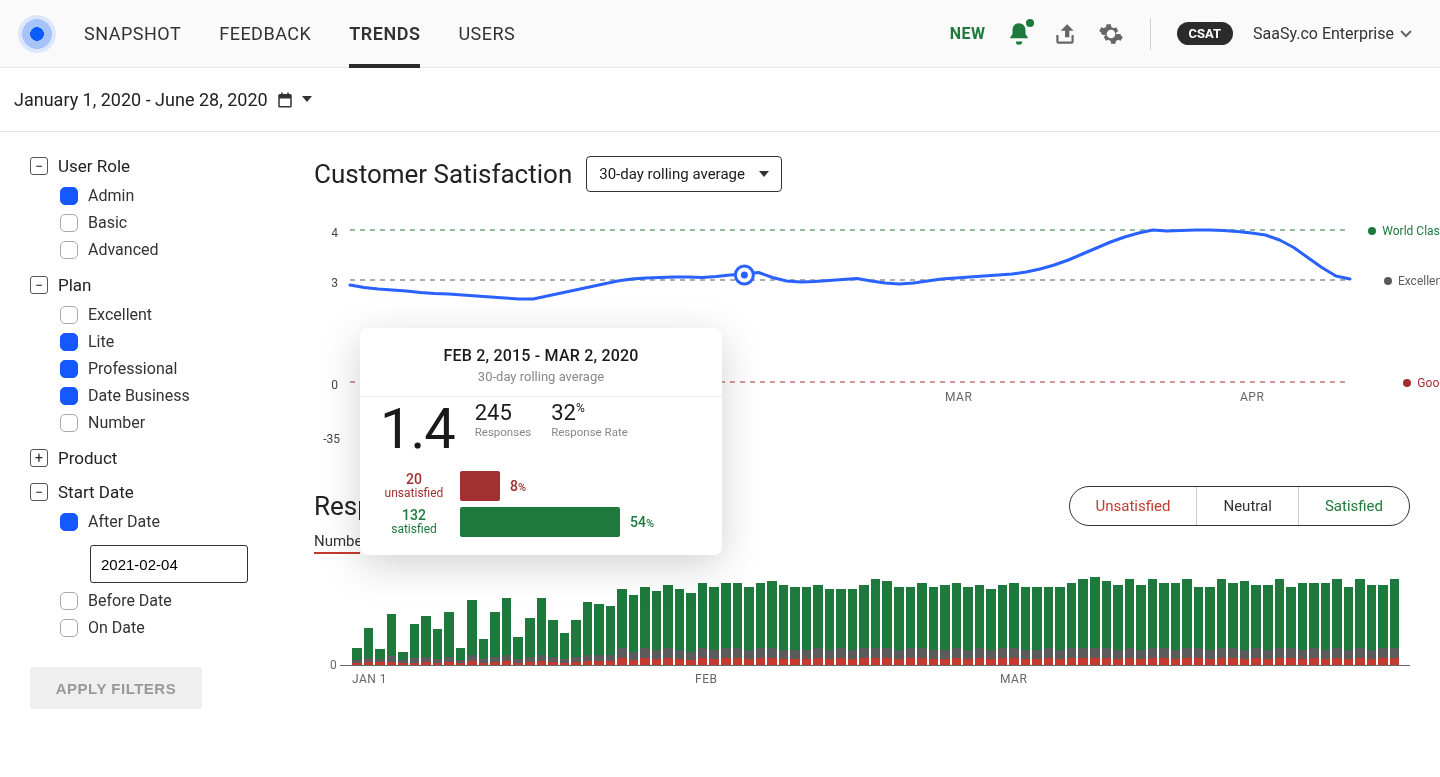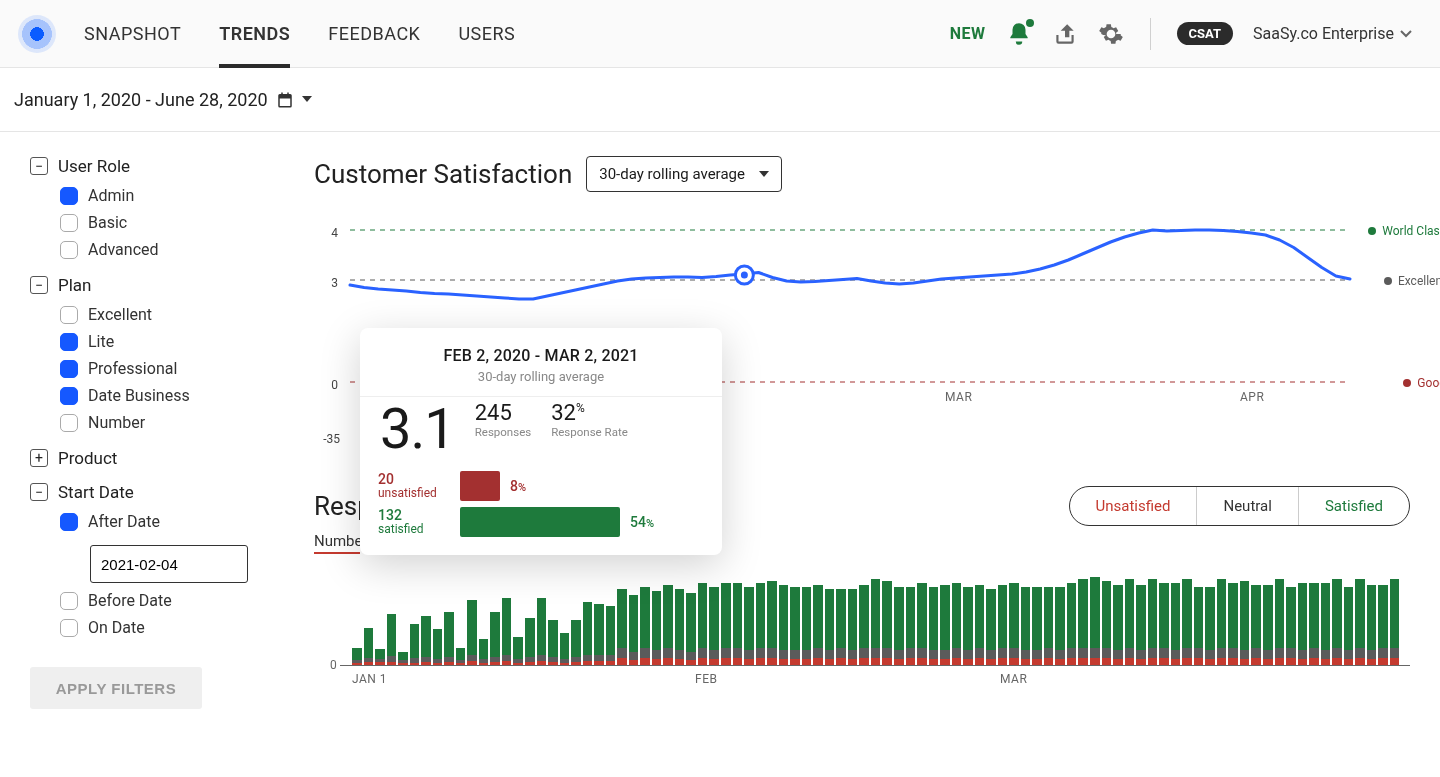--- a/index.html
+++ b/index.html
@@ -60,21 +60,21 @@
   .tooltip .tt-top { padding:18px 20px 12px 20px; text-align:center; border-bottom:1px solid #eee; }
   .tt-dates { font-size:16px; font-weight:500; letter-spacing:0.2px; }
   .tt-sub { font-size:13px; color:#888; margin-top:4px; }
   .tt-mid { display:flex; align-items:flex-start; padding:4px 20px 12px 20px; gap:20px; }
   .tt-score { font-size:56px; font-weight:400; line-height:1; letter-spacing:-1px; }
   .tt-metric { display:flex; flex-direction:column; }
   .tt-big { font-size:22px; line-height:1.1; }
   .tt-small { font-size:11.5px; color:#888; }
   .tt-rows { padding:2px 18px 18px 18px; display:flex; flex-direction:column; gap:6px; }
   .tt-row { display:flex; align-items:center; gap:10px; }
-  .tt-row .lab { width:72px; text-align:left; font-size:12px; line-height:1.1; }
+  .tt-row .lab { width:72px; text-align:center; font-size:12px; line-height:1.1; }
   .tt-row .lab .n { font-size:14px; font-weight:500; display:block; }
   .tt-row .bar { height:30px; border-radius:2px; }
   .tt-row .pct { font-size:14px; font-weight:500; }
   .tt-row .pct small { font-size:11px; }
   .c-red   { color:#a33030; } .b-red   { background:#a33030; }
   .c-gray  { color:#5b5b5b; } .b-gray  { background:#5b5b5b; }
   .c-green { color:#1e7a3c; } .b-green { background:#1e7a3c; }
 
   
   .resp-row { display:flex; align-items:center; justify-content:space-between; margin:0 0 2px 0; }
@@ -96,22 +96,22 @@
   .chart2 .zerolabel { position:absolute; left:-10px; bottom:12px; font-size:12px; color:#666; }
   .chart2 .xl { position:absolute; bottom:-2px; font-size:12px; color:#666; letter-spacing:0.5px; }
 </style>
 </head>
 <body>
 
 <div class="topbar">
   <div class="logo"></div>
   <div class="navtabs">
     <div class="navtab">SNAPSHOT</div>
+    <div class="navtab">FEEDBACK</div>
     <div class="navtab active">TRENDS</div>
-    <div class="navtab">FEEDBACK</div>
     <div class="navtab">USERS</div>
   </div>
   <div class="nav-right">
     <span class="newlbl">NEW</span>
     <div class="icon-btn">
       <svg viewBox="0 0 24 24">
           <path fill="#1e7a3c" d="M12 2a6 6 0 0 0-6 6v4l-2 3v1h16v-1l-2-3V8a6 6 0 0 0-6-6zm0 20a3 3 0 0 0 3-3H9a3 3 0 0 0 3 3z"></path>
         </svg>
       <span class="bell-dot"></span>
     </div>
@@ -739,25 +739,25 @@
       <span class="xl" style="left:12px;">JAN 1</span>
       <span class="xl" style="left:355px;">FEB</span>
       <span class="xl" style="left:660px;">MAR</span>
     </div>
 
   </div>
 </div>
 
 <div class="tooltip">
   <div class="tt-top">
-    <div class="tt-dates">FEB 2, 2020 - MAR 2, 2021</div>
+    <div class="tt-dates">FEB 2, 2015 - MAR 2, 2020</div>
     <div class="tt-sub">30-day rolling average</div>
   </div>
   <div class="tt-mid">
-    <div class="tt-score">3.1</div>
+    <div class="tt-score">1.4</div>
     <div class="tt-metric">
       <span class="tt-big">245</span>
       <span class="tt-small">Responses</span>
     </div>
     <div class="tt-metric">
       <span class="tt-big"><span>32</span><span style="font-size:12px;vertical-align:super;">%</span></span>
       <span class="tt-small">Response Rate</span>
     </div>
   </div>
   <div class="tt-rows" id="ttrows">

